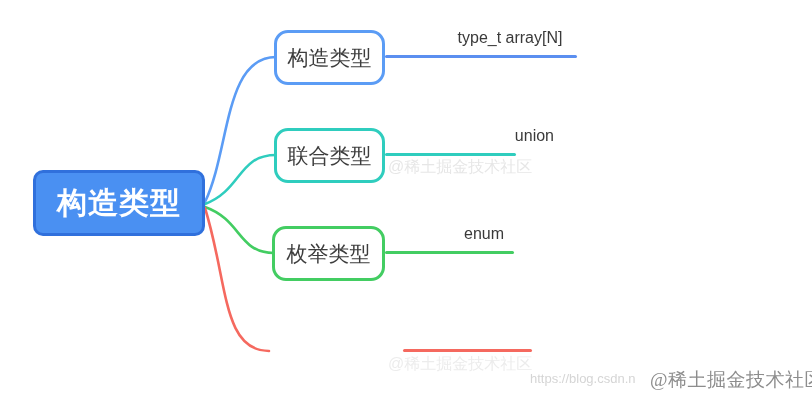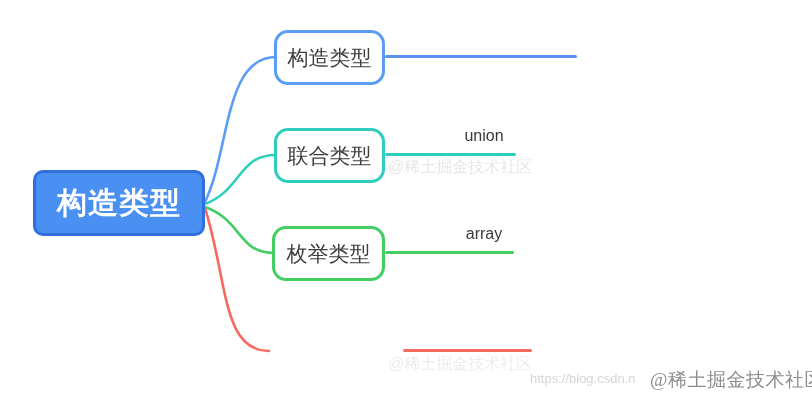--- a/index.html
+++ b/index.html
@@ -8,21 +8,21 @@
   .edges{position:absolute;left:0;top:0;z-index:1;}
   .node{position:absolute;box-sizing:border-box;display:flex;align-items:center;justify-content:center;z-index:2;background:#fff;}
   .root-node{left:33px;top:170px;width:172px;height:66px;background:#4A90F2;border:3px solid #3070DC;border-radius:10px;color:#fff;font-size:30px;font-weight:bold;letter-spacing:1px;text-align:right;}
   .branch{border-radius:14px;font-size:21px;color:#3D3D3D;border:3px solid;}
   .b1{left:274px;top:30px;width:111px;height:55px;border-color:#5B9CF5;}
   .b2{left:274px;top:128px;width:111px;height:55px;border-color:#2FCDBE;}
   .b3{left:272px;top:226px;width:113px;height:55px;border-color:#43CD62;}
   .b4{left:267px;top:324px;width:136px;height:54px;border-color:#F5695F;}
   .leaf-label{position:absolute;font-size:16px;color:#3A3A3A;text-align:center;z-index:2;}
   .l1{left:430px;top:29px;width:160px;}
-  .l2{left:414px;top:127px;width:140px;}
+  .l2{left:414px;top:127px;width:140px;text-align:right;}
   .l3{left:414px;top:225px;width:140px;}
   .l4{left:432px;top:323px;width:140px;}
   .leaf-line{position:absolute;height:3px;border-radius:2px;z-index:2;}
   .ln1{left:385px;top:55px;width:192px;background:#5B8FF0;}
   .ln2{left:385px;top:153px;width:131px;background:#2FCDBE;}
   .ln3{left:385px;top:251px;width:129px;background:#43CD62;}
   .ln4{left:403px;top:349px;width:129px;background:#F5695F;}
   .ghost-mark{position:absolute;font-size:16px;color:#c9c9c9;z-index:0;white-space:nowrap;}
   .g1{left:388px;top:157px;opacity:0.45;}
   .g2{left:388px;top:354px;opacity:0.35;}
@@ -48,26 +48,27 @@
   <div class="node branch b1">
     <span>构造类型</span>
   </div>
   <div class="node branch b3">
     <span>枚举类型</span>
   </div>
   <div class="node branch b2">
     <span>联合类型</span>
   </div>
 
+  <div class="leaf-label l1">type_t array[N]</div>
   <div class="leaf-line ln1"></div>
 
   <div class="leaf-label l2">union</div>
   <div class="leaf-line ln2"></div>
 
-  <div class="leaf-label l3">array</div>
+  <div class="leaf-label l3">enum</div>
   <div class="leaf-line ln3"></div>
 
   <div class="leaf-line ln4"></div>
 
   <div class="ghost-mark g1">@稀土掘金技术社区</div>
   <div class="ghost-mark g2">@稀土掘金技术社区</div>
   <div class="wm-url">https://blog.csdn.n</div>
   <div class="wm-community">@稀土掘金技术社区</div>
 
 </div>

